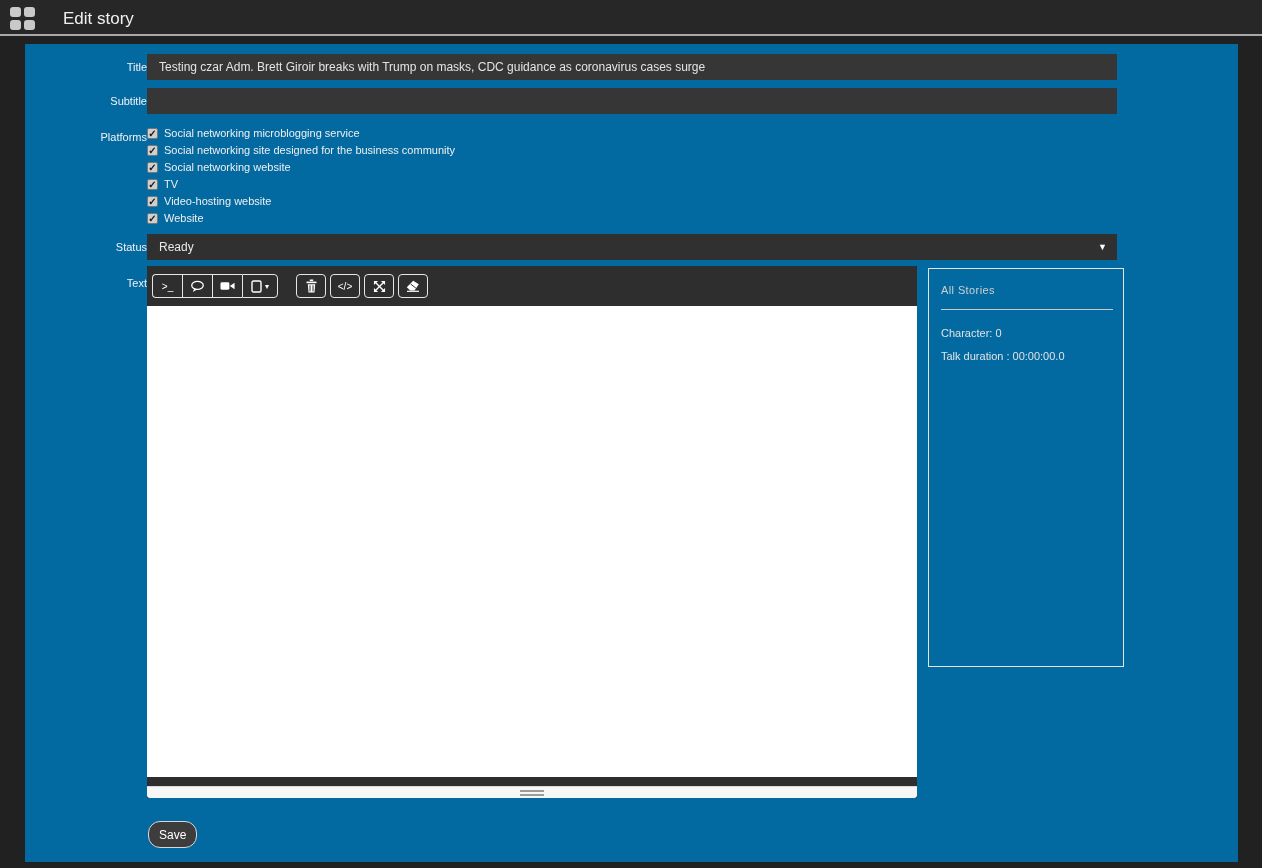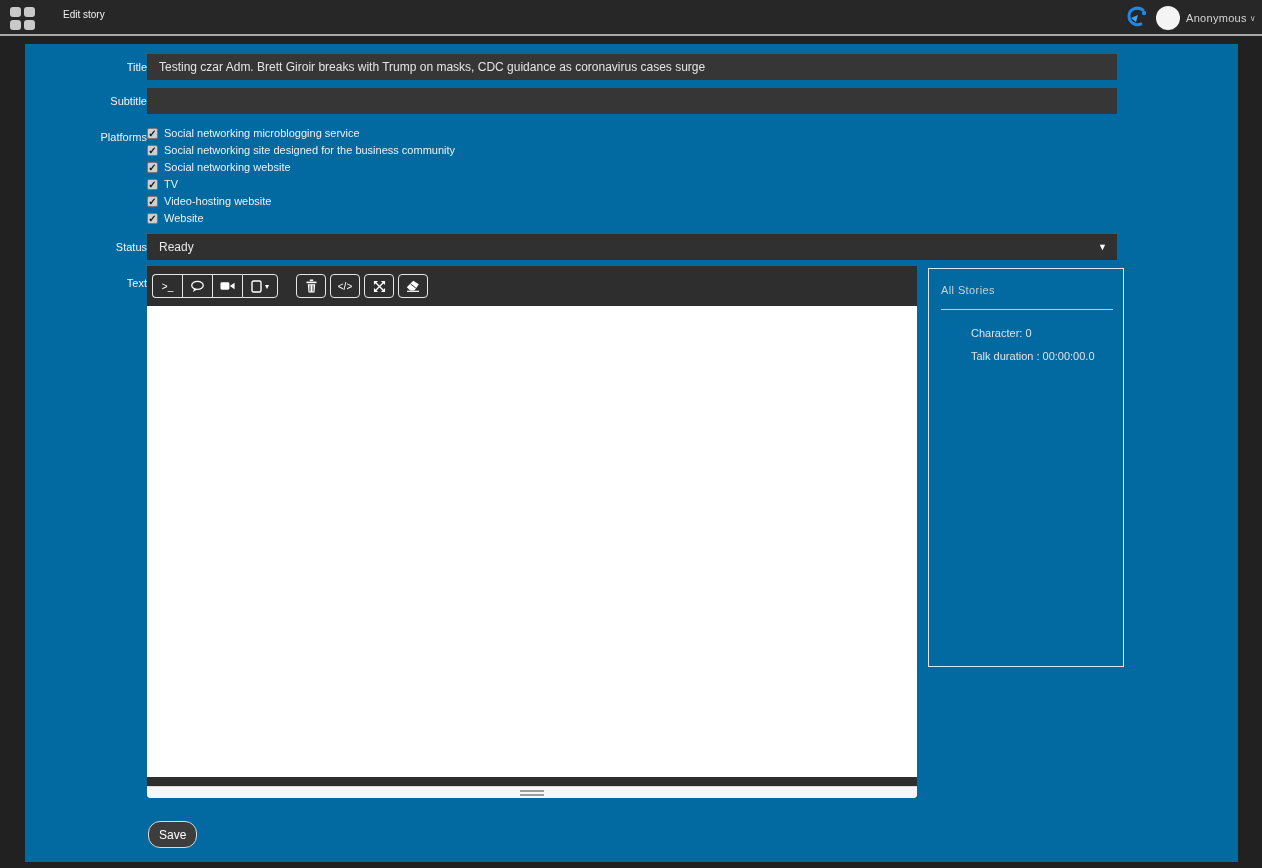--- a/index.html
+++ b/index.html
@@ -16,21 +16,21 @@
     position: absolute; top: 0; left: 0; width: 1262px; height: 36px;
     background: #272727; border-bottom: 2px solid #a8a8a8;
     display: flex; align-items: center;
   }
   .grid-icon {
     position: absolute; left: 10px; top: 7px; width: 26px; height: 24px;
     display: grid; grid-template-columns: 11px 11px; grid-template-rows: 10px 10px; gap: 3px;
     cursor: pointer;
   }
   .grid-icon span { background: #c9c9c9; border-radius: 3px; }
-  .topbar-title { position: absolute; left: 63px; top: 9px; font-size: 10px; color: #f0f0f0; font-weight: 400; }
+  .topbar-title { position: absolute; left: 63px; top: 9px; font-size: 17px; color: #f0f0f0; font-weight: 400; }
   .topbar-right { position: absolute; right: 6px; top: 0; height: 36px; display: flex; align-items: center; gap: 6px; }
   .avatar { width: 24px; height: 24px; border-radius: 50%; background: #f4f4f4; }
   .username { font-size: 11px; color: #d4d4d4; letter-spacing: .3px; cursor: pointer; display: flex; align-items: center; gap: 3px; }
   .username .caret { font-size: 8px; color: #bbb; }
   
   .panel {
     position: absolute; left: 25px; top: 44px; width: 1213px; height: 818px;
     background: #0369a1;
   }
   .flabel {
@@ -75,52 +75,40 @@
   .eresize {
     position: absolute; top: 520px; left: 0; width: 770px; height: 12px;
     background: #f7f7f7; border-radius: 0 0 3px 3px; border-top: 1px solid #d8d8d8; cursor: row-resize;
   }
   .eresize .grip { position: absolute; left: 50%; top: 3px; width: 24px; margin-left: -12px; }
   .eresize .grip i { display: block; height: 2px; background: #9c9c9c; margin-bottom: 2px; }
   
   .sidebar { position: absolute; left: 903px; top: 224px; width: 196px; height: 399px; border: 1px solid #e3e3e3; }
   .sb-title { position: absolute; left: 12px; top: 15px; font-size: 11px; color: #cfcfcf; letter-spacing: .4px; }
   .sb-divider { position: absolute; left: 12px; top: 40px; width: 172px; border-top: 1px solid #c9c9c9; }
-  .sb-line { position: absolute; left: 12px; font-size: 11px; color: #e2e2e2; margin-left: 30px; }
+  .sb-line { position: absolute; left: 12px; font-size: 11px; color: #e2e2e2; }
   
   .save-btn {
     position: absolute; left: 123px; top: 777px; height: 27px; min-width: 44px;
     background: #3d3d3d; border: 1px solid #d9d9d9; border-radius: 12px;
     color: #fff; font-size: 12px; padding: 0 10px; cursor: pointer;
     font-family: "Liberation Sans", sans-serif;
   }
 </style>
 </head>
 <body>
 
 <div class="topbar">
   <div class="grid-icon">
     <span></span>
       <span></span>
       <span></span>
       <span></span>
   </div>
   <div class="topbar-title">Edit story</div>
-  <div class="topbar-right">
-    <svg width="26" height="28" viewBox="0 0 26 28">
-      <path d="M19 6 C13 2, 5 5, 5 12 C5 19, 12 22, 17 20" fill="none" stroke="#1e88e5" stroke-width="3" stroke-linecap="round"></path>
-      <path d="M7 14 L14 11 L12 18 Z" fill="#42a5f5"></path>
-      <circle cx="20" cy="9" r="2.2" fill="#1e88e5"></circle>
-    </svg>
-    <div class="avatar"></div>
-    <div class="username">
-      <span>Anonymous</span>
-      <span class="caret">∨</span>
-    </div>
-  </div>
 </div>
 
 <div class="panel">
 
   <div class="flabel" style="top:17px">Title</div>
   <div class="flabel" style="top:51px">Subtitle</div>
   <div class="flabel" style="top:87px">Platforms</div>
   <div class="flabel" style="top:197px">Status</div>
   <div class="flabel" style="top:233px">Text</div>
 

